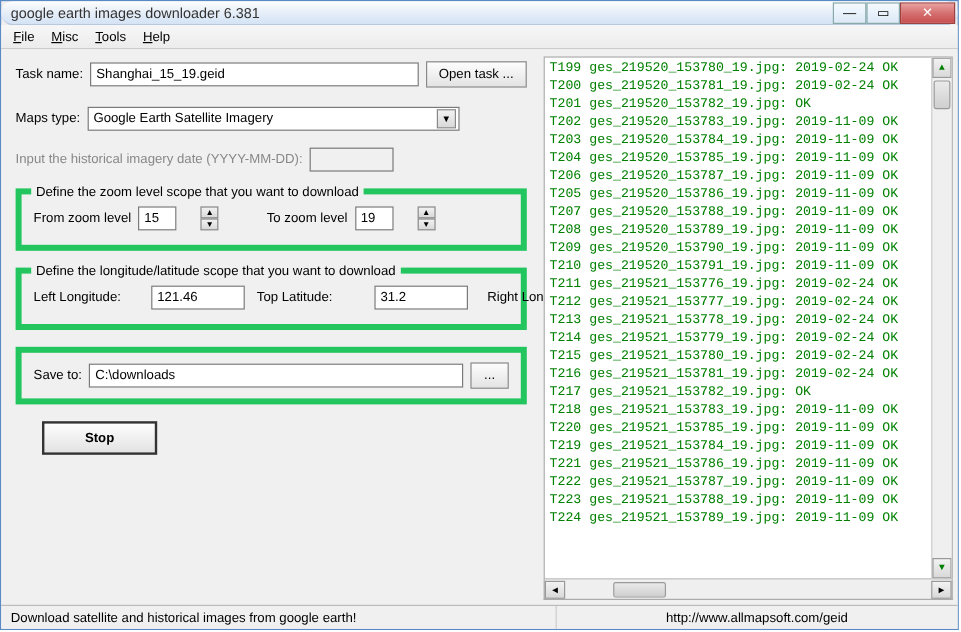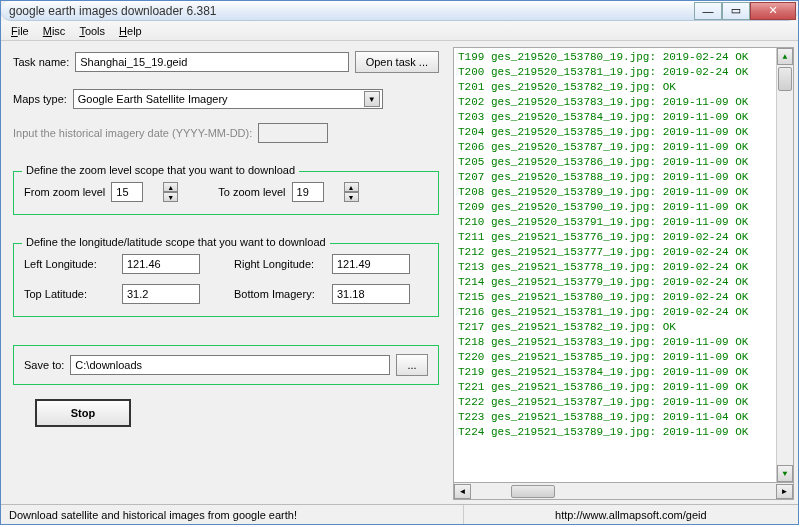--- a/index.html
+++ b/index.html
@@ -17,28 +17,28 @@
 .left-pane { width: 450px; padding: 10px 12px 4px 12px; display: flex; flex-direction: column; gap: 8px; }
 .right-pane { flex: 1; padding: 6px 4px 4px 2px; display: flex; flex-direction: column; }
 .row { display: flex; align-items: center; gap: 6px; }
 .label { white-space: nowrap; }
 .input { background: #fff; border: 1px solid #7a7a7a; height: 20px; padding: 1px 4px; font-family: inherit; font-size: 11px; }
 .btn { background: linear-gradient(to bottom,#fdfdfd,#e3e3e3); border: 1px solid #8a8a8a; height: 22px; padding: 0 10px; font-family: inherit; font-size: 11px; cursor: default; }
 .btn.big { height: 28px; width: 96px; font-weight: bold; border: 2px solid #333; }
 .select { background: #fff; border: 1px solid #7a7a7a; height: 20px; width: 310px; display: flex; align-items: center; padding: 0 2px 0 4px; justify-content: space-between; }
 .select .arrow { width: 16px; height: 16px; background: linear-gradient(to bottom,#f2f2f2,#d9d9d9); border: 1px solid #888; display: flex; align-items: center; justify-content: center; font-size: 8px; }
 .grayed { color: #888; }
-.fieldset { border: 1px solid #22c55e; padding: 10px 10px 12px 10px; position: relative; margin-top: 20px; }
+.fieldset { border: 5px solid #22c55e; padding: 10px 10px 12px 10px; position: relative; margin-top: 6px; }
 .fieldset .legend { position: absolute; top: -8px; left: 8px; background: #f0f0f0; padding: 0 4px; font-size: 11px; }
 .spin { display: flex; gap: 20px; }
 .spin input { width: 32px; text-align: left; }
 .spin .spbtns { display: flex; flex-direction: column; }
 .spin .spbtn { width: 15px; height: 10px; border: 1px solid #888; background: linear-gradient(to bottom,#f2f2f2,#d9d9d9); font-size: 7px; display: flex; align-items: center; justify-content: center; line-height: 1; }
 .coords { display: flex; gap: 16px; }
-.coords .col { flex: 1; display: flex; flex-direction: column; gap: 10px; }
+.coords .col { flex: 1; display: flex; flex-direction: row; gap: 10px; }
 .coords .crow { display: flex; align-items: center; gap: 6px; }
 .coords .crow .label { width: 92px; }
 .coords .crow input { width: 78px; }
 .log { flex: 1; background: #fff; border: 1px solid #aaa; overflow: hidden; font-family: "Courier New", monospace; font-size: 11px; color: #008000; padding: 2px 4px; line-height: 15px; position: relative; white-space: nowrap; }
 .hscroll { height: 17px; background: #efefef; border: 1px solid #aaa; border-top: none; display: flex; align-items: center; position: relative; }
 .hscroll .harrow { width: 17px; height: 15px; background: linear-gradient(to bottom,#f2f2f2,#d9d9d9); border: 1px solid #999; display: flex; align-items: center; justify-content: center; font-size: 8px; }
 .hscroll .track { flex: 1; position: relative; height: 15px; }
 .hscroll .thumb { position: absolute; left: 40px; width: 44px; height: 13px; top: 1px; background: linear-gradient(to bottom,#eaeaea,#cfcfcf); border: 1px solid #999; border-radius: 2px; }
 .vscroll { position: absolute; right: 0; top: 0; bottom: 0; width: 17px; background: #efefef; border-left: 1px solid #ccc; display: flex; flex-direction: column; }
 .vscroll .varrow { height: 17px; background: linear-gradient(to bottom,#f2f2f2,#d9d9d9); border: 1px solid #999; display: flex; align-items: center; justify-content: center; font-size: 8px; }
@@ -178,21 +178,21 @@
           <div>T213 ges_219521_153778_19.jpg: 2019-02-24 OK</div>
           <div>T214 ges_219521_153779_19.jpg: 2019-02-24 OK</div>
           <div>T215 ges_219521_153780_19.jpg: 2019-02-24 OK</div>
           <div>T216 ges_219521_153781_19.jpg: 2019-02-24 OK</div>
           <div>T217 ges_219521_153782_19.jpg:  OK</div>
           <div>T218 ges_219521_153783_19.jpg: 2019-11-09 OK</div>
           <div>T220 ges_219521_153785_19.jpg: 2019-11-09 OK</div>
           <div>T219 ges_219521_153784_19.jpg: 2019-11-09 OK</div>
           <div>T221 ges_219521_153786_19.jpg: 2019-11-09 OK</div>
           <div>T222 ges_219521_153787_19.jpg: 2019-11-09 OK</div>
-          <div>T223 ges_219521_153788_19.jpg: 2019-11-04 OK</div>
+          <div>T223 ges_219521_153788_19.jpg: 2019-11-09 OK</div>
           <div>T224 ges_219521_153789_19.jpg: 2019-11-09 OK</div>
           <div class="vscroll">
           <div class="varrow">▲</div>
           <div class="vtrack">
               <div class="vthumb"></div>
             </div>
           <div class="varrow">▼</div>
         </div>
       </div>
       <div class="hscroll">

